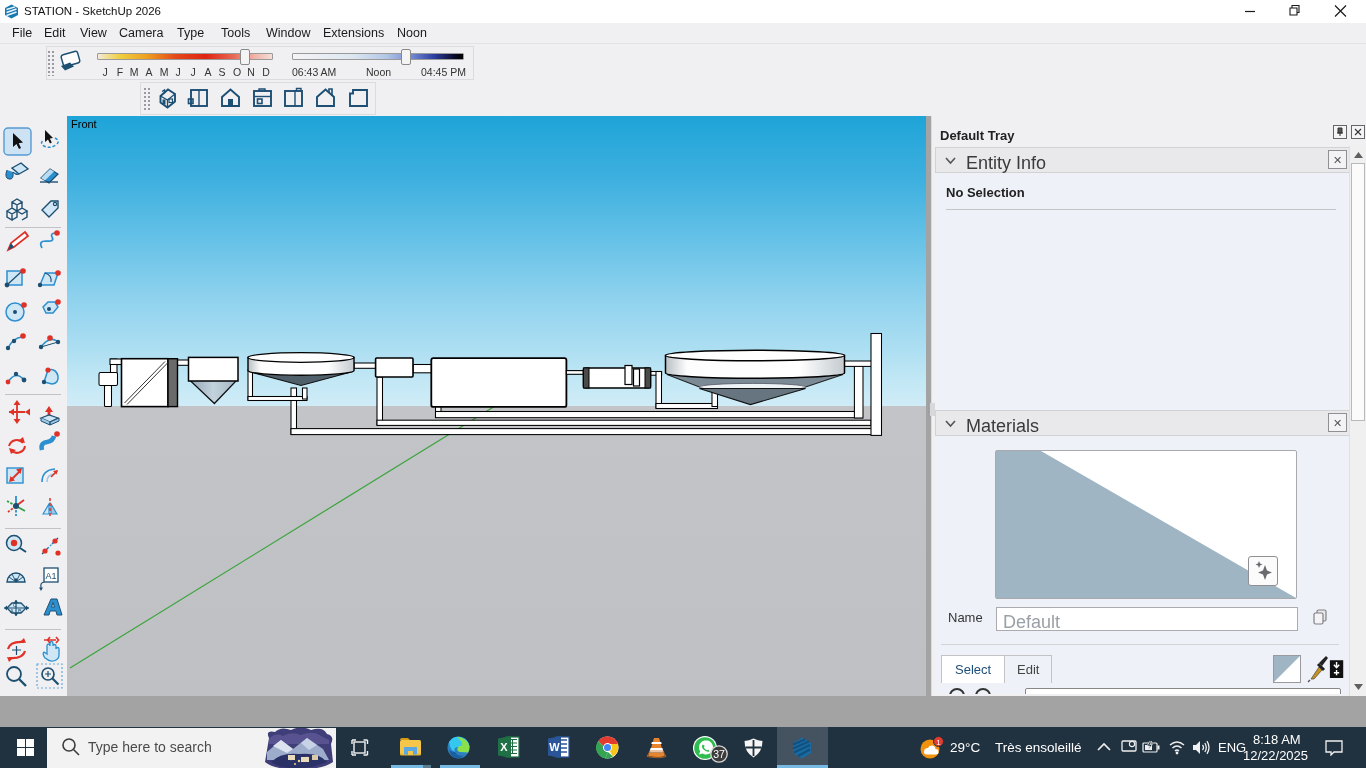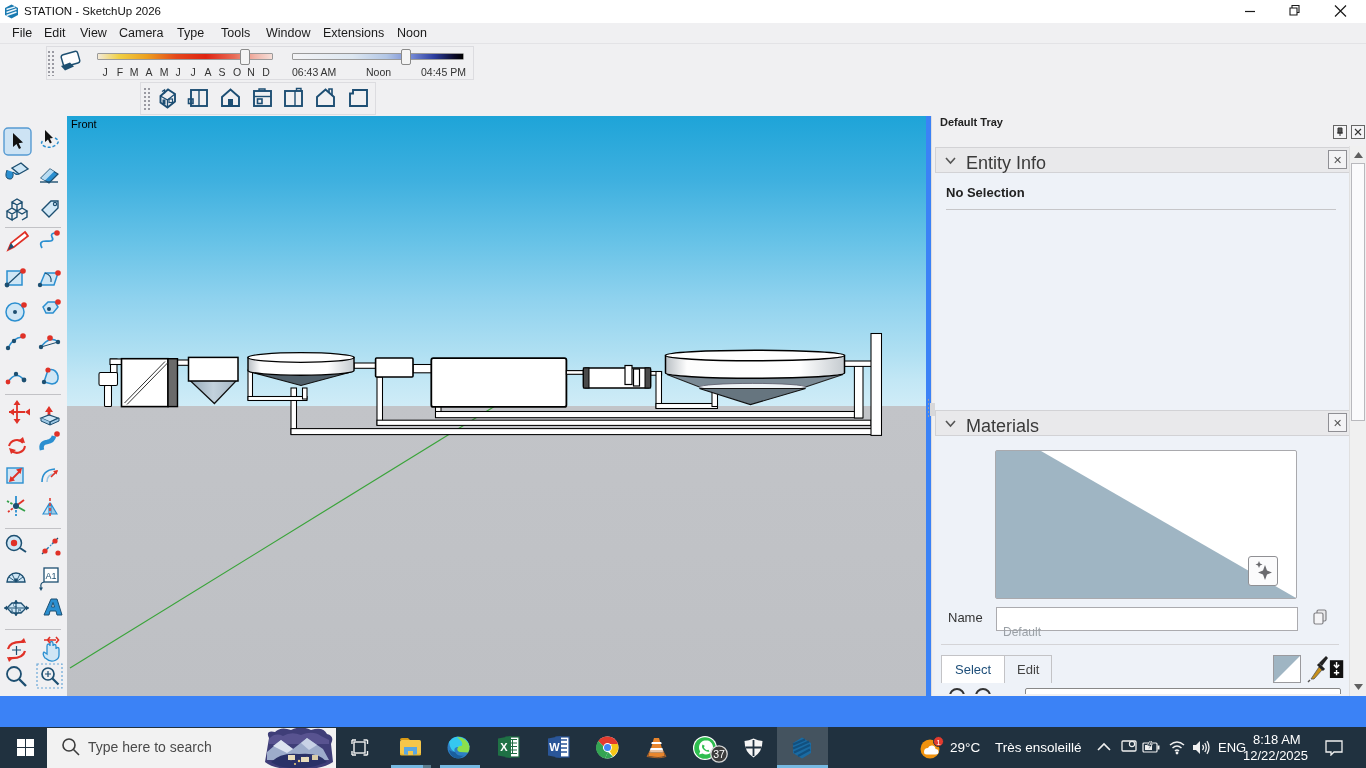--- a/index.html
+++ b/index.html
@@ -1,18 +1,18 @@
 <!DOCTYPE html>
 <html><head>
 <meta charset="utf-8">
 <style>
   * { margin:0; padding:0; box-sizing:border-box; }
   html,body { width:1366px; height:768px; overflow:hidden; font-family:"Liberation Sans", sans-serif; }
   .abs { position:absolute; }
-  #page { position:relative; width:1366px; height:764px; background:#3b82f6;text-decoration:underline; }
+  #page { position:relative; width:1366px; height:764px; background:#a3a3a3;text-decoration:underline; }
 
   
   #titlebar { left:0; top:0; width:1366px; height:23px; background:#ffffff; }
   #titletext { left:24px; top:5px; font-size:11.5px; color:#111; }
 
   
   #menubar { left:0; top:23px; width:1366px; height:21px; background:#f0f0f2; border-bottom:1px solid #e3e3e6; }
   .menuitem { position:absolute; top:3px; font-size:12.5px; color:#1a1a1a; }
 
   
@@ -31,21 +31,21 @@
 
   
   #viewport { left:67px; top:116px; width:859px; height:580px; background:#c0c2c6; }
   #sky { position:absolute; left:0; top:0; width:859px; height:290px;
     background:linear-gradient(#1ea4d8 0%, #3eb0df 22%, #66c2e7 43%, #8fd2ee 63%, #aedff2 81%, #c2e7f5 91%, #cfecf7 100%); }
   #ground { position:absolute; left:0; top:290px; width:859px; height:290px; background:linear-gradient(#c2c4c8,#bec0c4); }
   #frontlbl { position:absolute; left:4px; top:2px; font-size:11px; color:#000; }
 
   
   #tray { left:931px; top:116px; width:435px; height:580px; background:#f0f0f2; border-left:1px solid #dddde0; }
-  #trayhdr { position:absolute; left:8px; top:0; font-size:11px; font-weight:bold; color:#222; }
+  #trayhdr { position:absolute; left:8px; top:12px; font-size:13px; font-weight:bold; color:#222; }
   .section { position:absolute; left:3px; width:416px; background:#eef2f8; }
   .sechdr { position:absolute; left:0px; top:0px; width:416px; height:26px; background:#e9e9eb; border:1px solid #d2d2d5; }
   .sechdr .chev { position:absolute; left:8px; top:6px; }
   .sechdr .txt { position:absolute; left:30px; top:5px; font-size:18px; color:#3a3a3a; }
   .secx { position:absolute; top:3px; right:4px; width:19px; height:19px; border:1px solid #8f8f94; background:#f3f3f5; color:#555; text-align:center; font-size:11px; line-height:18px; }
 
   
   #scroll { left:1349px; top:146px; width:17px; height:550px; background:#f0f0f0; border-left:1px solid #e0e0e0; }
 
   
@@ -436,21 +436,21 @@
 
       <div style="position:absolute;left:313px;top:146px;width:30px;height:30px;background:#fbfbfc;border:1px solid #909094;border-radius:3px">
         <svg width="28" height="28" viewBox="0 0 28 28">
           <path d="M16 8 L18 13.5 L23 15.5 L18 17.5 L16 23 L14 17.5 L9 15.5 L14 13.5 Z" fill="#6a6a6e"></path>
           <path d="M10 4 L11 6.5 L13.5 7.5 L11 8.5 L10 11 L9 8.5 L6.5 7.5 L9 6.5 Z" fill="#6a6a6e"></path>
         </svg>
       </div>
 
       <div style="position:absolute;left:13px;top:200px;font-size:13px;color:#333">Name</div>
       <div style="position:absolute;left:61px;top:197px;width:302px;height:24px;background:#fff;border:1px solid #ababaf">
-        <div style="position:absolute;left:6px;top:17px;font-size:12px;color:#9aa0a6">Default</div>
+        <div style="position:absolute;left:6px;top:4px;font-size:18px;color:#9aa0a6">Default</div>
       </div>
       <svg style="position:absolute;left:376px;top:197px" width="20" height="20" viewBox="0 0 20 20">
         <rect x="6" y="3" width="9" height="11" rx="1.5" fill="#e8e8ea" stroke="#808084" stroke-width="1.2"></rect>
         <rect x="3" y="6" width="9" height="11" rx="1.5" fill="#f4f4f6" stroke="#808084" stroke-width="1.2"></rect>
       </svg>
       <div style="position:absolute;left:6px;top:234px;width:398px;height:1px;background:#d4d4d7"></div>
 
       <div style="position:absolute;left:6px;top:245px;width:64px;height:28px;background:#fff;border:1px solid #c3c3c6;border-bottom:none">
         <div style="position:absolute;left:13px;top:6px;font-size:13px;color:#1d4e79">Select</div>
       </div>

